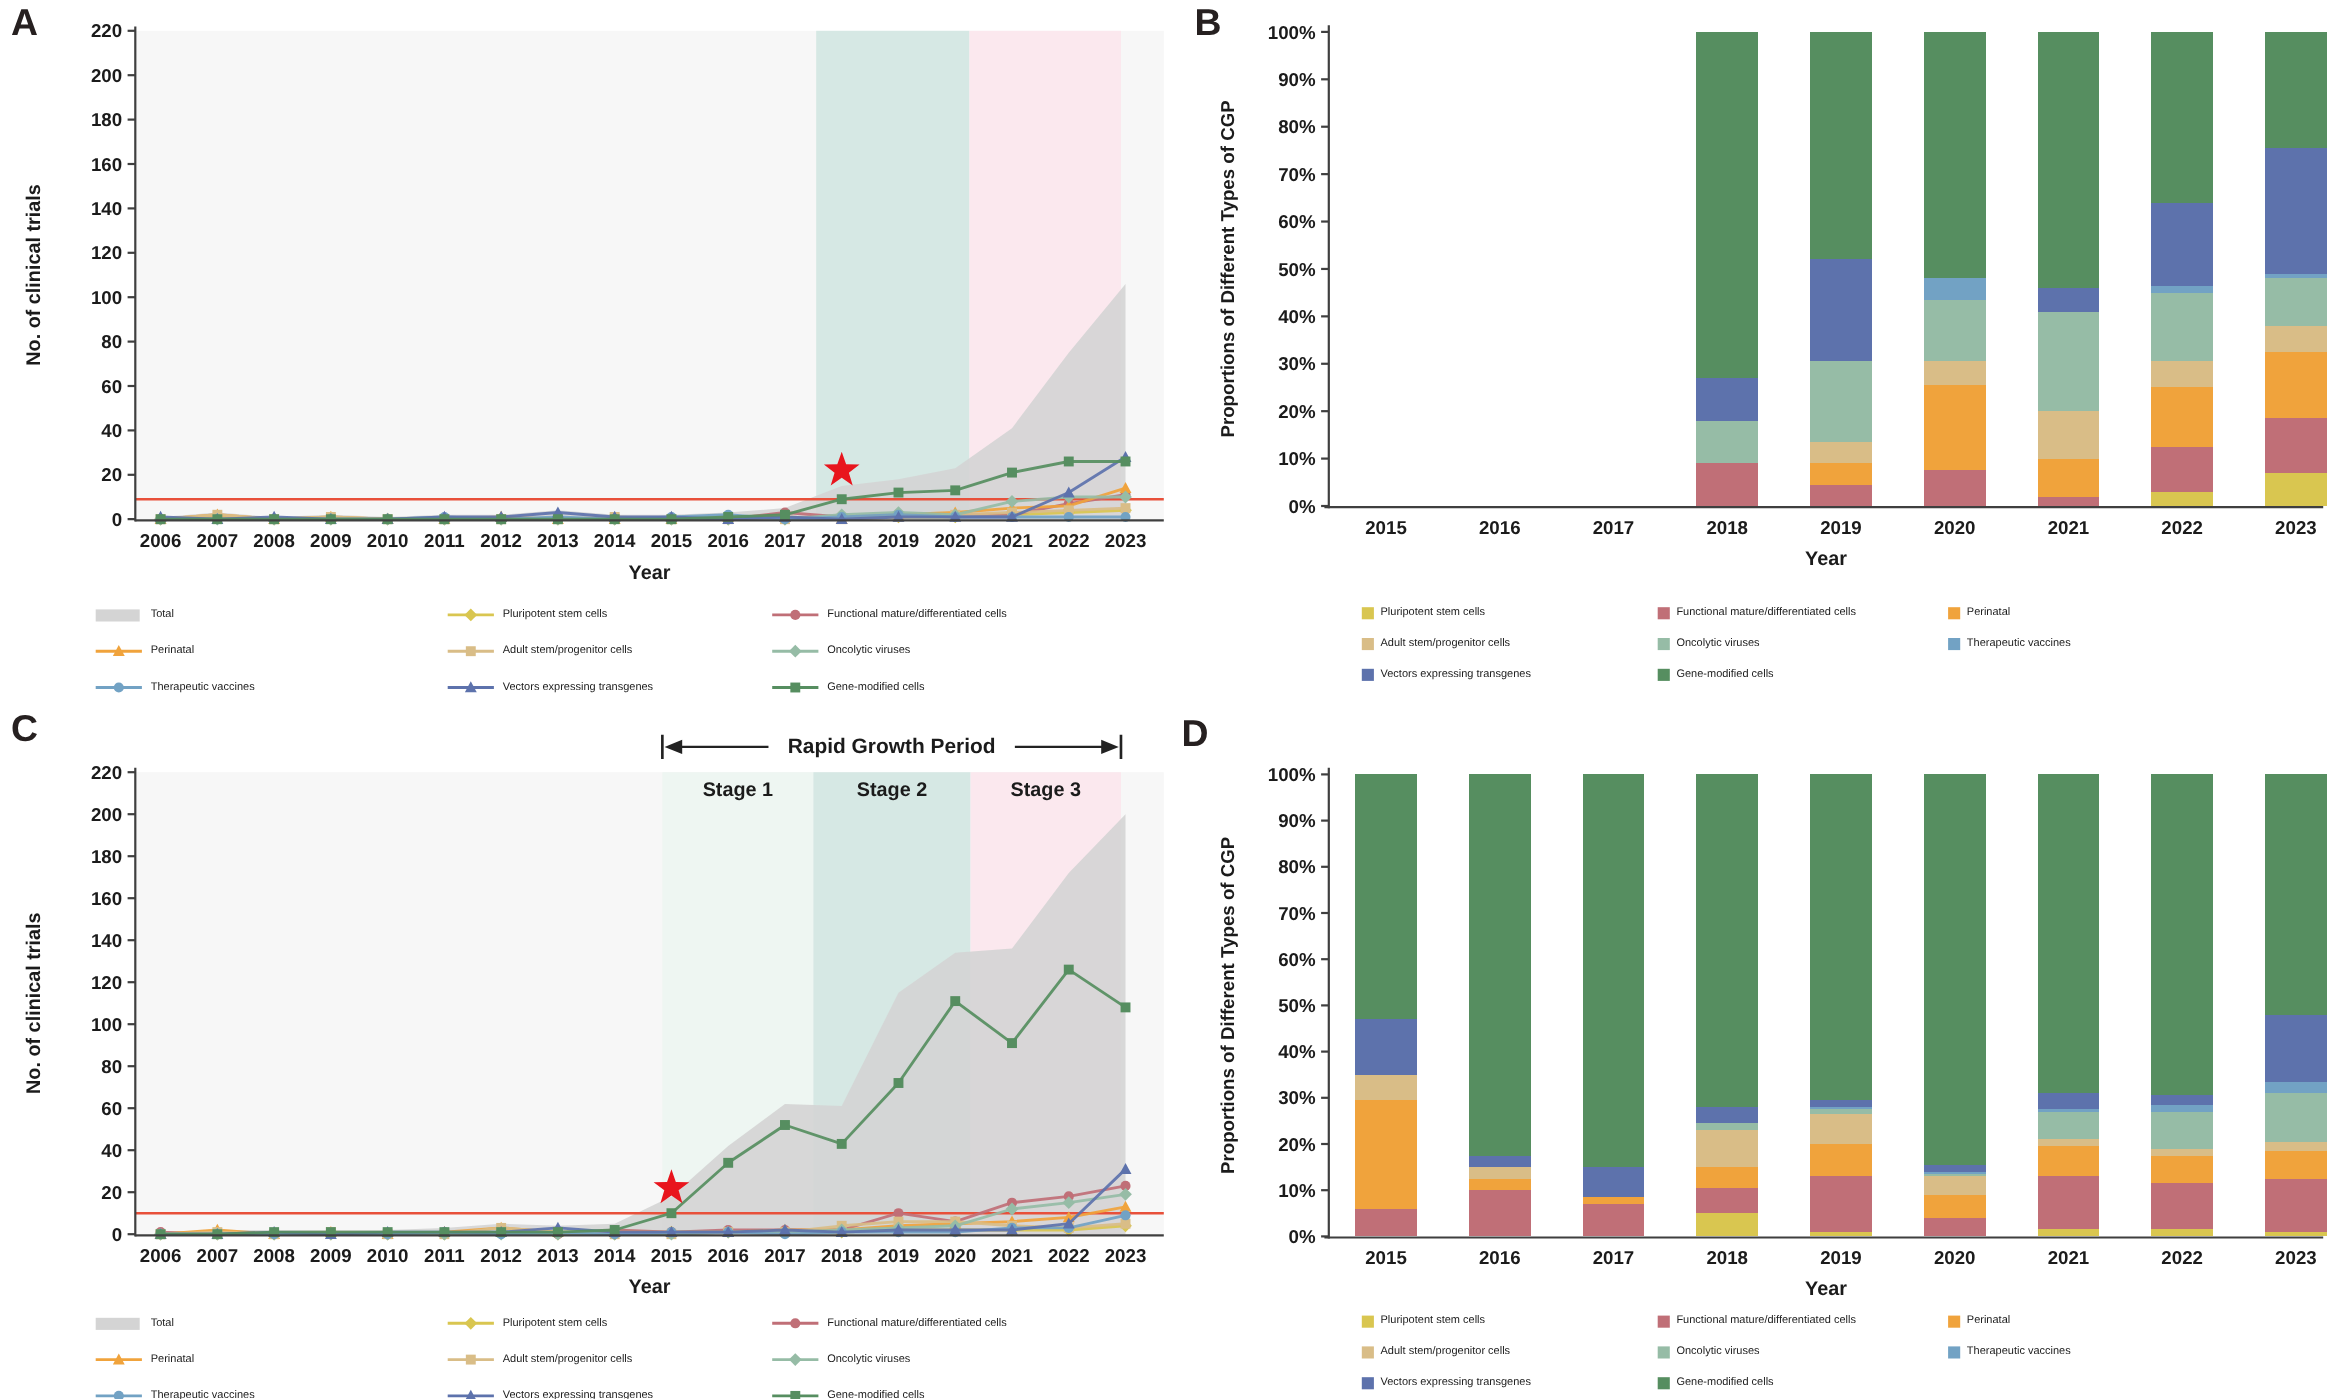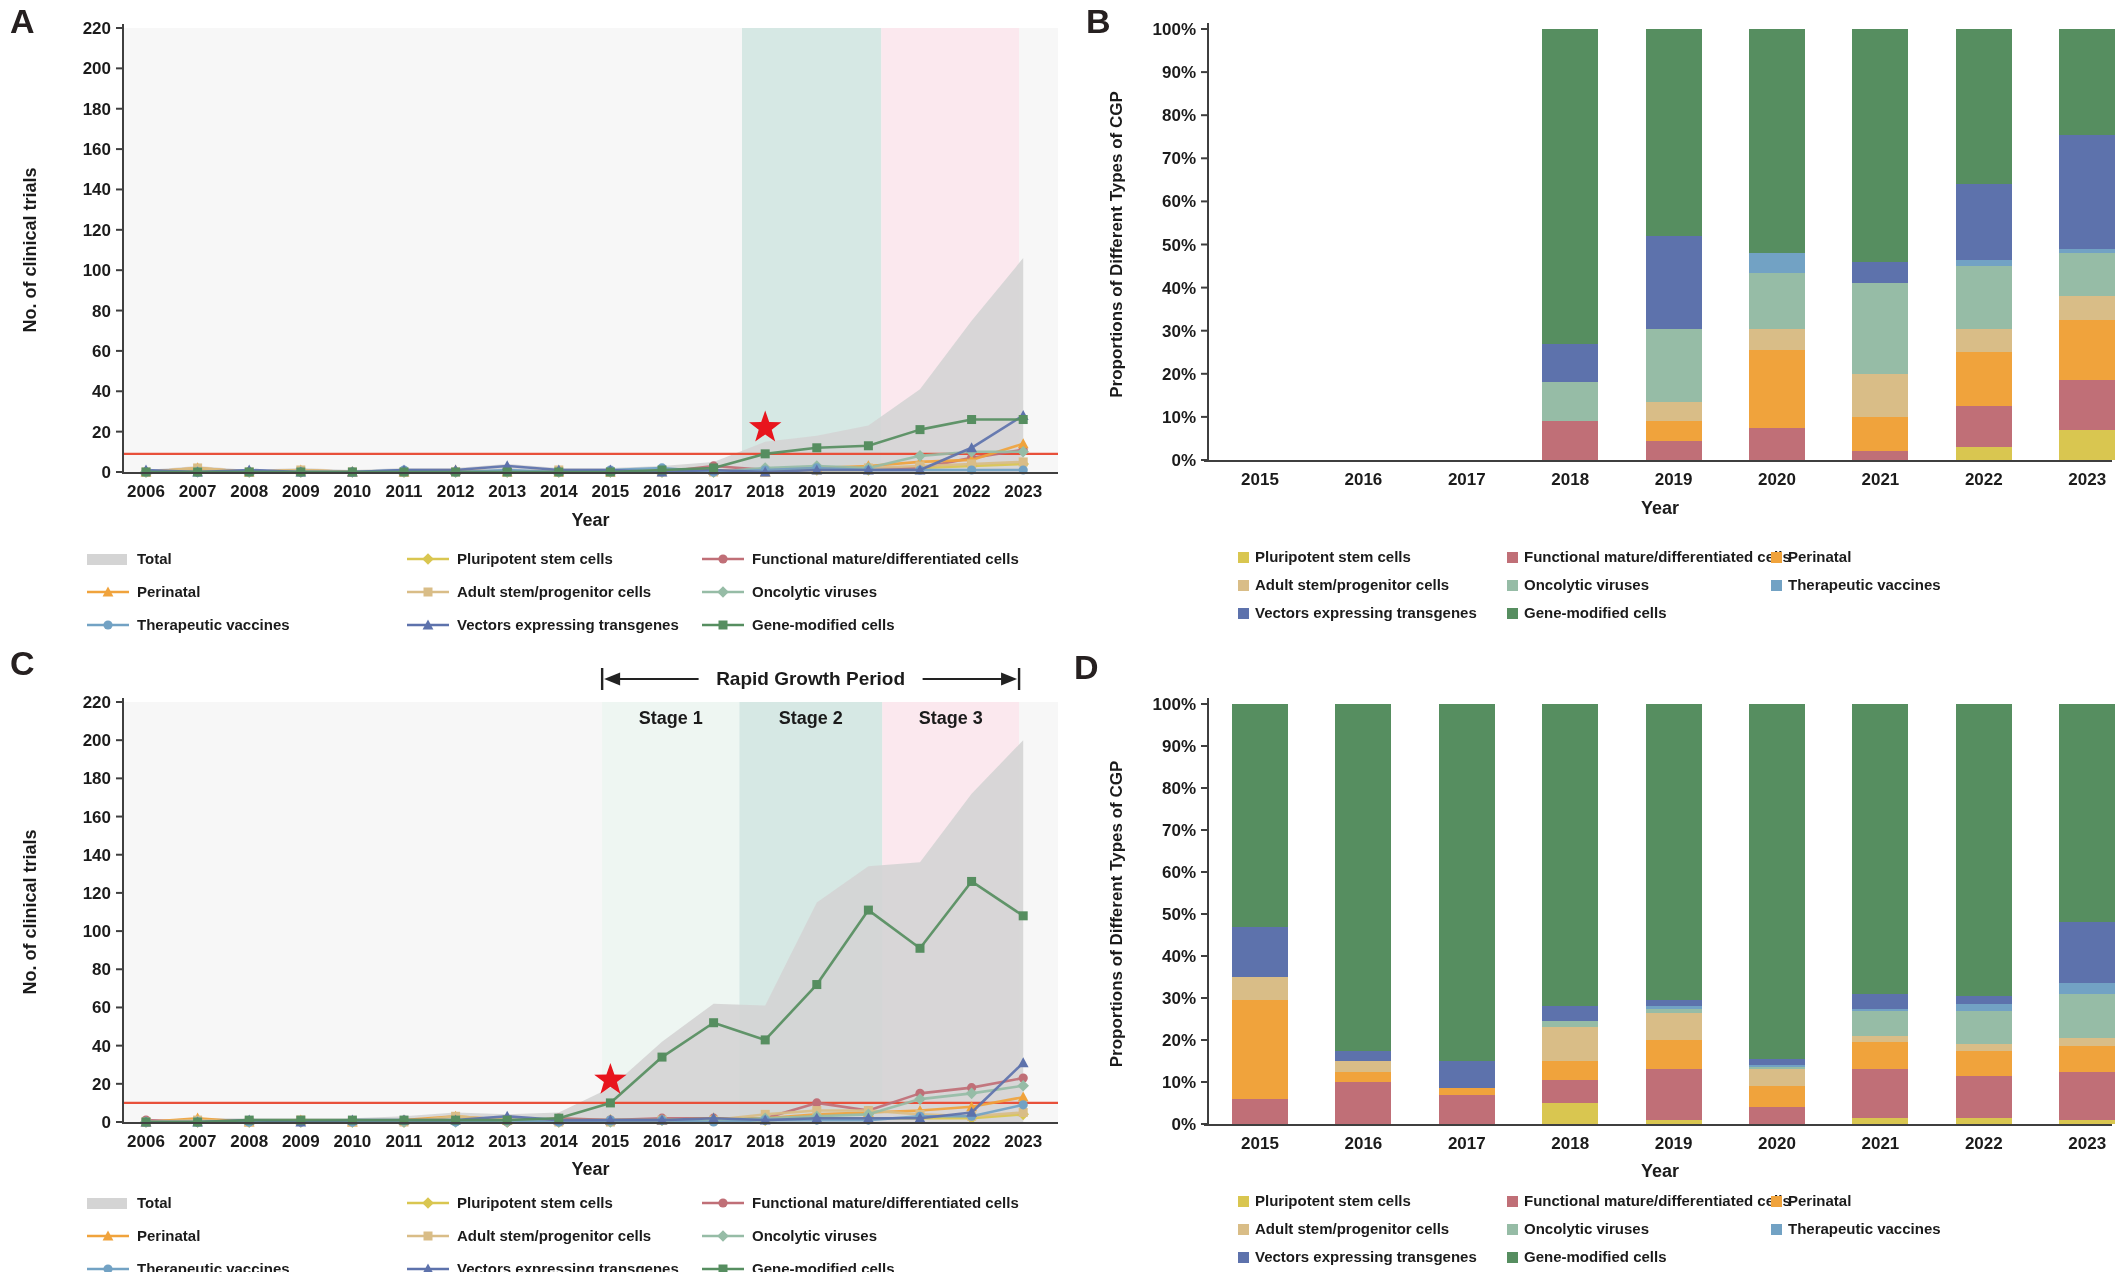--- a/index.html
+++ b/index.html
@@ -4,21 +4,21 @@
 <style>
   html,body{margin:0;padding:0;background:#ffffff;}
   .fig{position:relative;width:2128px;height:1272px;background:#ffffff;overflow:hidden;
        font-family:"Liberation Sans",sans-serif;color:#1b1b1b;}
   .panel{position:absolute;}
   .plabel{position:absolute;font-size:34px;font-weight:bold;color:#262020;z-index:5;}
   .chart{position:absolute;left:0;top:0;}
   .legend{position:absolute;display:grid;z-index:4;}
   .legend-line{grid-template-columns:320px 295px 1fr;row-gap:15px;}
   .legend-bar{grid-template-columns:269px 264px 1fr;row-gap:10px;}
-  .legend-item{display:flex;align-items:center;gap:6px;font-size:15px;font-weight:bold;
+  .legend-item{display:flex;align-items:center;gap:6px;font-size:10px;font-weight:normal;
                color:#1b1b1b;white-space:nowrap;line-height:18px;}
   .sw-square{width:11px;height:11px;flex:none;}
   svg text{font-family:"Liberation Sans",sans-serif;}
 </style>
 </head>
 <body>
 
 <div class="fig">
 
   <section class="panel" id="panelA" style="left:0;top:0;width:1064px;height:648px;">

